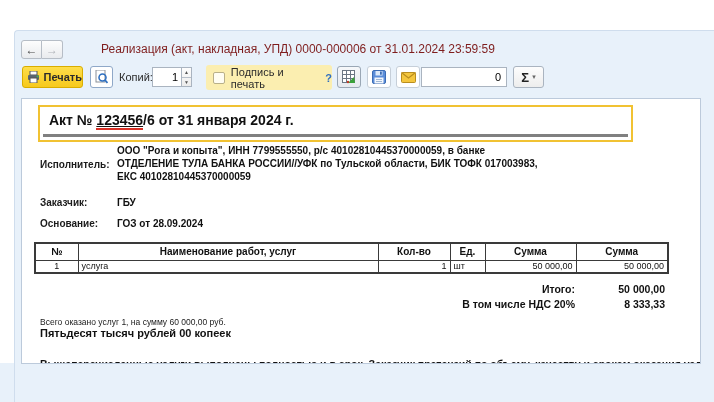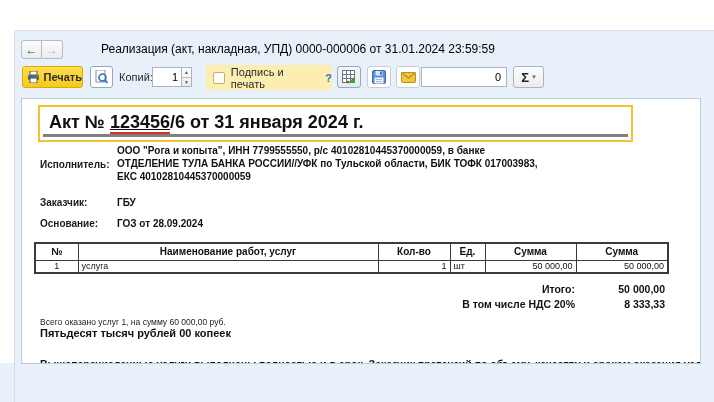--- a/index.html
+++ b/index.html
@@ -11,21 +11,21 @@
            background:#e8f1fa; border:1px solid #cfdded; border-right:none; border-bottom:none; border-radius:4px 0 0 0; }
   .bottom-band { position:absolute; left:0; top:363px; width:14px; height:39px; background:#e8f1fa; }
 
   
   .titlerow { position:absolute; left:0; top:8px; width:100%; height:22px; }
   .navgroup { position:absolute; left:6px; top:1px; display:flex; }
   .navbtn { width:21px; height:19px; border:1px solid #b6bdc6; background:linear-gradient(#fdfdfd,#e9ebee);
             display:flex; align-items:center; justify-content:center; font-size:12px; cursor:pointer; }
   .navbtn.back { border-radius:3px 0 0 3px; color:#444; }
   .navbtn.fwd  { border-radius:0 3px 3px 0; border-left:none; color:#b0b4ba; }
-  .wintitle { position:absolute; left:86px; top:3px; font-size:12px; color:#000000; white-space:nowrap; }
+  .wintitle { position:absolute; left:86px; top:3px; font-size:12px; color:#7f1d1d; white-space:nowrap; }
 
   
   .toolbar { position:absolute; left:0; top:34px; width:100%; height:26px; }
   .btn-print { position:absolute; left:7px; top:1px; width:61px; height:22px; background:linear-gradient(#fede4a,#f7c91c);
                border:1px solid #d9ad00; border-radius:3px; display:flex; align-items:center; justify-content:flex-end;
                gap:4px; font-size:11px; font-weight:bold; color:#2b2b2b; cursor:pointer; }
   .btn-preview { position:absolute; left:75px; top:1px; width:23px; height:22px; background:#fff;
                  border:1px solid #8fa8c8; border-radius:3px; display:flex; align-items:center; justify-content:center; cursor:pointer; }
   .lbl-copies { position:absolute; left:104px; top:6px; font-size:11px; color:#2b2b2b; }
   .copies-wrap { position:absolute; left:137px; top:2px; display:flex; height:20px; }
@@ -51,21 +51,21 @@
   .btn-sigma { position:absolute; left:498px; top:1px; width:31px; height:22px; border:1px solid #aab4c0; border-radius:3px;
                background:linear-gradient(#fdfdfd,#ededed); display:flex; align-items:center; justify-content:center;
                gap:3px; cursor:pointer; }
   .sigma-glyph { font-size:13px; font-weight:bold; color:#222; }
   .caret { font-size:7px; color:#666; }
 
   
   .doc { position:absolute; left:6px; top:67px; width:680px; height:266px; background:#ffffff;
          border:1px solid #bccadb; overflow:hidden; }
   .sel-box { position:absolute; left:16px; top:6px; width:595px; height:37px; border:2px solid #f1c232; background:#fff; }
-  .doc-title { position:absolute; left:9px; top:5px; font-size:18px; font-weight:bold; color:#111; white-space:nowrap; }
+  .doc-title { position:absolute; left:9px; top:5px; font-size:14px; font-weight:bold; color:#111; white-space:nowrap; }
   .doc-title .num { text-decoration:underline; border-bottom:2px solid #d93025; padding-bottom:0px; }
   .title-rule { position:absolute; left:3px; right:3px; bottom:3px; height:3px; background:#808080; }
 
   .fld-label { position:absolute; left:18px; font-size:10px; color:#1b1b1b;font-weight:bold; }
   .fld-value { position:absolute; left:95px; font-size:10px; font-weight:bold; color:#111; line-height:13px; white-space:pre-line; }
 
   table.goods { position:absolute; left:12px; top:143px; width:633px; border-collapse:collapse; table-layout:fixed; }
   table.goods th, table.goods td { border:1px solid #3a3a3a; overflow:hidden; white-space:nowrap; }
   table.goods { border:2px solid #3a3a3a; }
   table.goods th { font-size:10px; font-weight:bold; color:#111; height:17px; text-align:center; }

